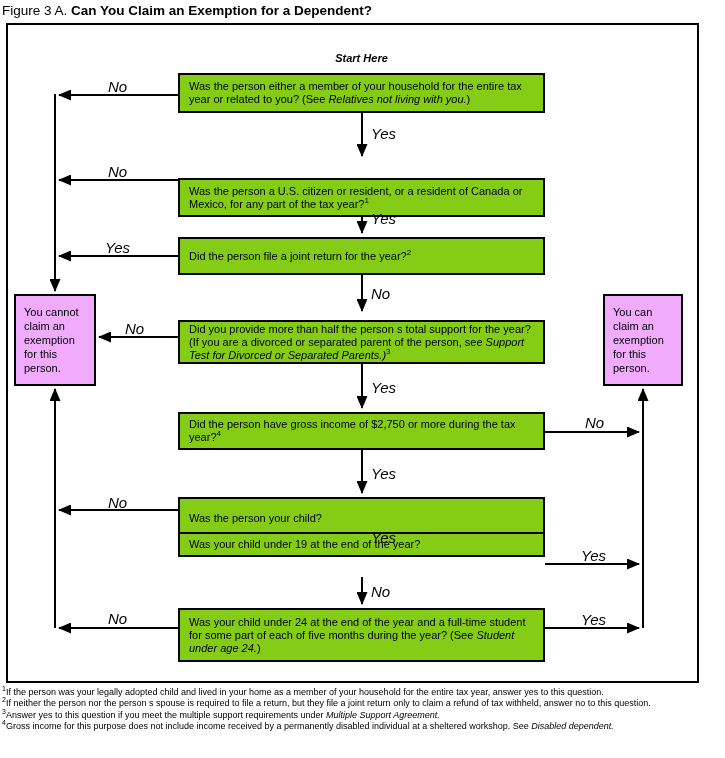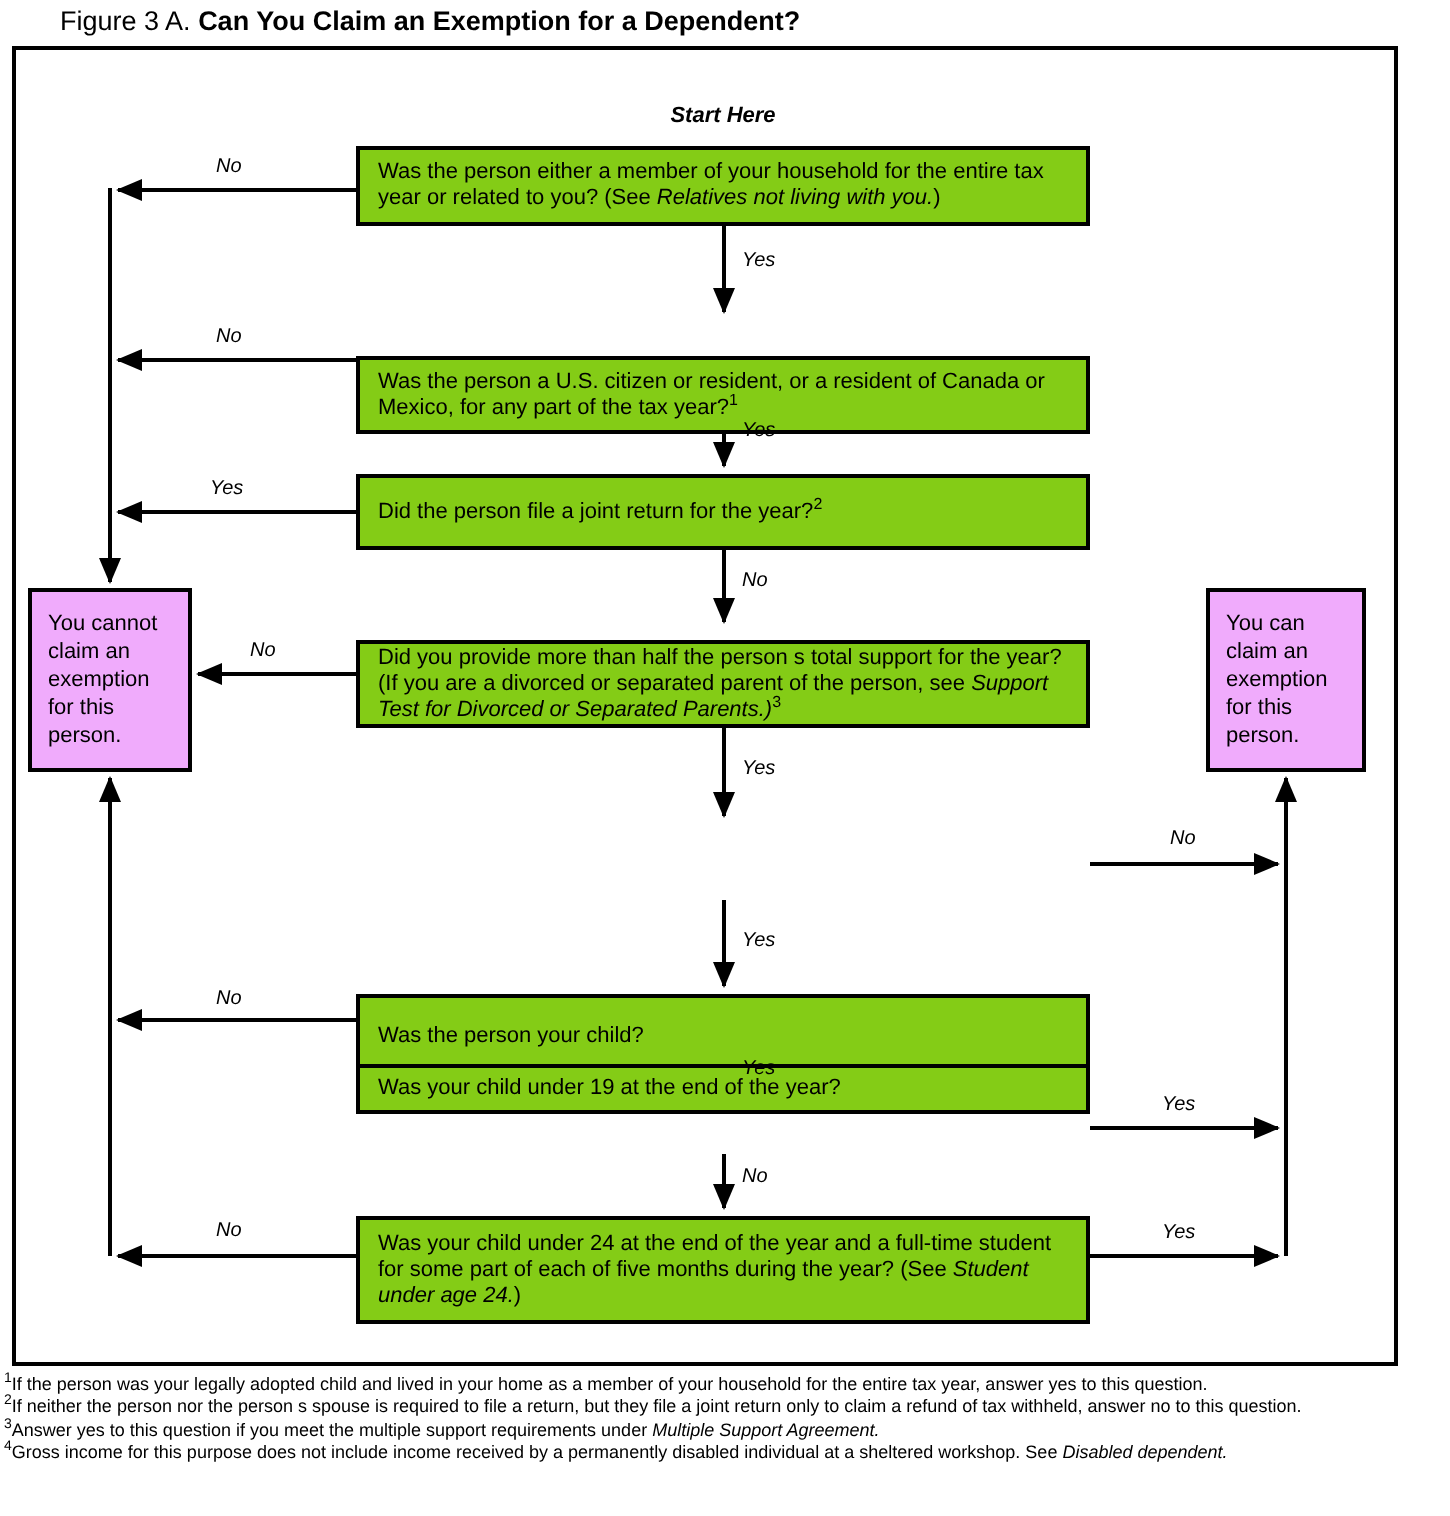--- a/index.html
+++ b/index.html
@@ -1,34 +1,34 @@
 <!DOCTYPE html>
 <html><head>
 <meta charset="utf-8">
 <style>
   html,body { margin:0; padding:0; background:#fff; }
   .page { position:relative; width:725px; height:758px; background:#fff; color:#000;
           font-family:"Liberation Sans", sans-serif; overflow:hidden; }
-  .title { position:absolute; left:2px; top:3px; font-size:13.5px; white-space:nowrap;margin-left:28px; }
+  .title { position:absolute; left:2px; top:3px; font-size:13.5px; white-space:nowrap; }
   .title .bold { font-weight:bold; }
   .frame { position:absolute; left:6px; top:23px; width:693px; height:660px;
            border:2px solid #000; box-sizing:border-box; }
   .start { position:absolute; left:178px; top:52px; width:367px; text-align:center;
            font-size:11px; font-weight:bold; font-style:italic; }
   .qbox { position:absolute; left:178px; width:367px; border:2px solid #000;
           box-sizing:border-box; background:#84cc16; display:flex; align-items:center;
           padding:2px 9px; font-size:11px; line-height:13px; }
   .qtext { display:block; }
   .qtext i, .fn i { font-style:italic; }
   .qtext sup { font-size:8px; line-height:0; }
   .outcome { position:absolute; border:2px solid #000; box-sizing:border-box;
              background:#f0abfc; font-size:11px; line-height:14px; padding:9px 4px 0 8px; }
   .out-cannot { left:14px;  top:294px; width:82px; height:92px; }
   .out-can    { left:603px; top:294px; width:80px; height:92px; }
-  .lbl { position:absolute; font-size:10px; font-style:italic; white-space:nowrap; }
+  .lbl { position:absolute; font-size:15px; font-style:italic; white-space:nowrap; }
   .arrows { position:absolute; left:0; top:0; width:725px; height:758px; pointer-events:none; }
   .fnotes { position:absolute; left:2px; top:687px; width:706px; }
   .fn { margin:0; font-size:9px; line-height:11.4px; padding-left:7px; text-indent:-7px; }
   .fn sup { font-size:7px; line-height:0; }
 </style>
 </head>
 <body>
 
 <div class="page">
 
@@ -77,20 +77,23 @@
   </div>
   <div class="qbox" style="top:160px;height:39px;margin-top:18px;">
     <div class="qtext"><span>Was the person a U.S. citizen or resident, or a resident of Canada or Mexico, for any part of the tax year?</span><sup>1</sup></div>
   </div>
   <div class="qbox" style="top:237px;height:38px;">
     <div class="qtext"><span>Did the person file a joint return for the year?</span><sup>2</sup></div>
   </div>
   <div class="qbox" style="top:320px;height:44px;">
     <div class="qtext"><span>Did you provide more than half the person s total support for the year? (If you are a divorced or separated parent of the person, see </span><i>Support Test for Divorced or Separated Parents.)</i><sup>3</sup></div>
   </div>
+  <div class="qbox" style="top:412px;height:38px;">
+    <div class="qtext"><span>Did the person have gross income of $2,750 or more during the tax year?</span><sup>4</sup></div>
+  </div>
   <div class="qbox" style="top:497px;height:43px;">
     <div class="qtext"><span>Was the person your child?</span></div>
   </div>
   <div class="qbox" style="top:532px;height:25px;">
     <div class="qtext"><span>Was your child under 19 at the end of the year?</span></div>
   </div>
   <div class="qbox" style="top:608px;height:54px;">
     <div class="qtext"><span>Was your child under 24 at the end of the year and a full-time student for some part of each of five months during the year? (See </span><i>Student under age 24.</i><span>)</span></div>
   </div>
 

